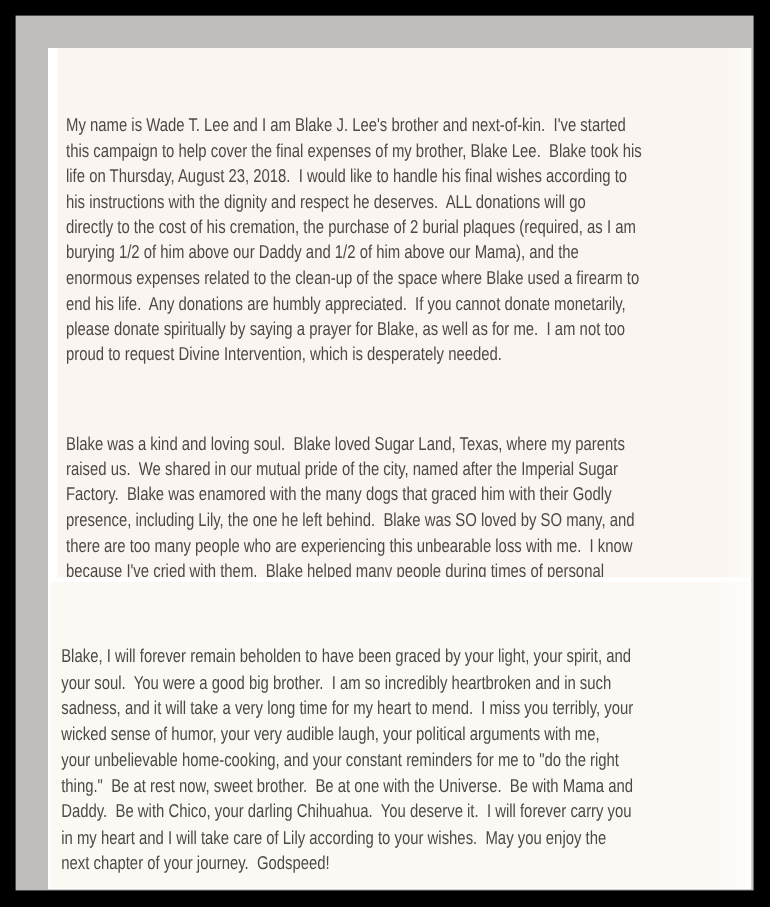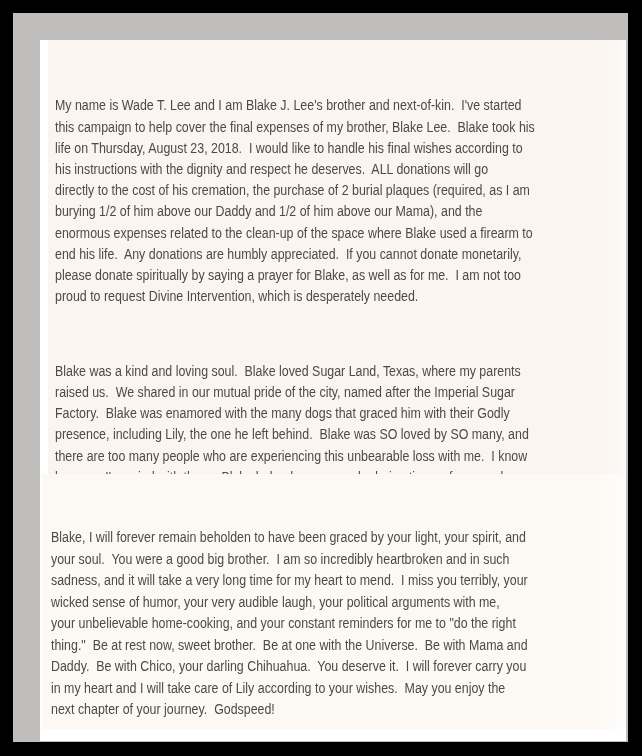--- a/index.html
+++ b/index.html
@@ -26,21 +26,21 @@
     position: absolute;
     overflow: hidden;
     color: #4d4a46;
   }
   .upper-card {
     left: 8px; top: 0;
     width: 578px; height: 441px;
     background: linear-gradient(90deg, #faf5f0 0%, #faf5f0 96%, #fdfbf8 100%);
   }
   .lower-card {
-    left: 2px; top: 434px;
+    left: 2px; top: 445px;
     width: 584px; height: 255px;
     background: linear-gradient(90deg, #fcf9f5 0%, #fcf9f5 95%, #fefdfc 100%);
   }
   .textblock {
     position: absolute;
     transform: scaleX(0.8);
     transform-origin: 0 0;
     white-space: pre;
   }
   .upper-text {

